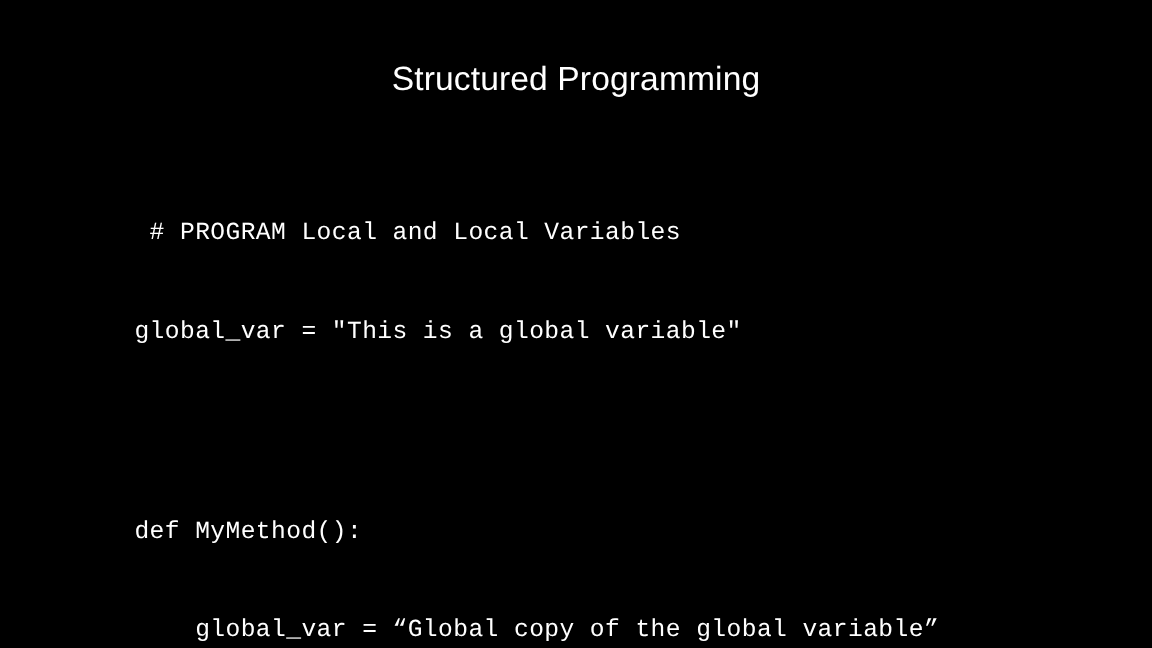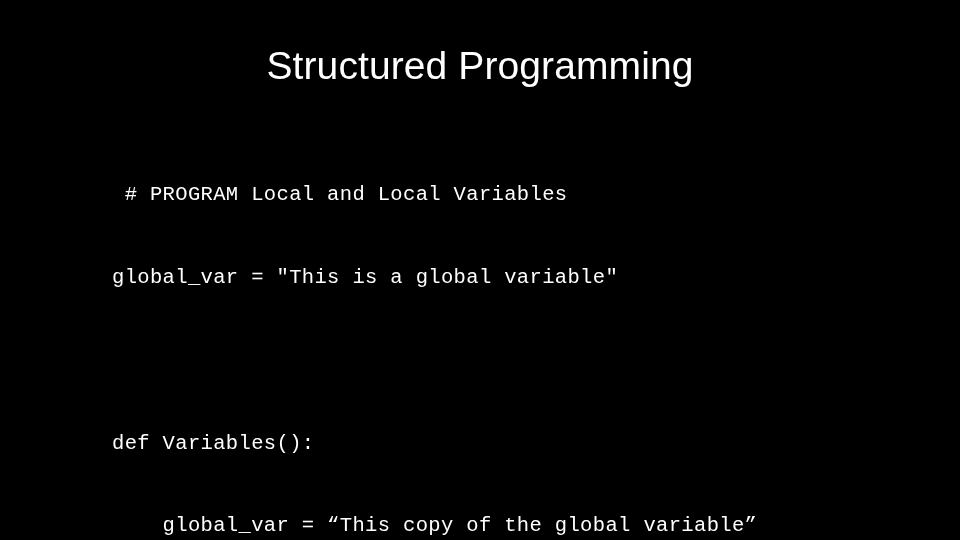--- a/index.html
+++ b/index.html
@@ -16,21 +16,21 @@
   }
   #slide-title {
     position: absolute;
     top: 44px;
     left: 0;
     width: 960px;
     text-align: center;
     color: #ffffff;
     font-family: "Liberation Sans", "DejaVu Sans", sans-serif;
     font-weight: 400;
-    font-size: 39px;
+    font-size: 28px;
     line-height: 44px;
     letter-spacing: 0.1px;
     white-space: nowrap;
   }
   #code-block {
     position: absolute;
     top: 126px;
     left: 112px;
     width: 820px;
     color: #ffffff;
@@ -53,22 +53,22 @@
 <body>
 
 <div id="slide">
 
   <div id="slide-title">Structured Programming</div>
 
   <div id="code-block">
     <span class="code-line"> # PROGRAM Local and Local Variables</span>
     <span class="code-line">global_var = "This is a global variable"</span>
     <span class="code-line blank"></span>
-    <span class="code-line">def Variables():</span>
-    <span class="code-line">    global_var = “This copy of the global variable”</span>
+    <span class="code-line">def MyMethod():</span>
+    <span class="code-line">    global_var = “Global copy of the global variable”</span>
     
     
     
     
     
     
     
     
   </div>
 

